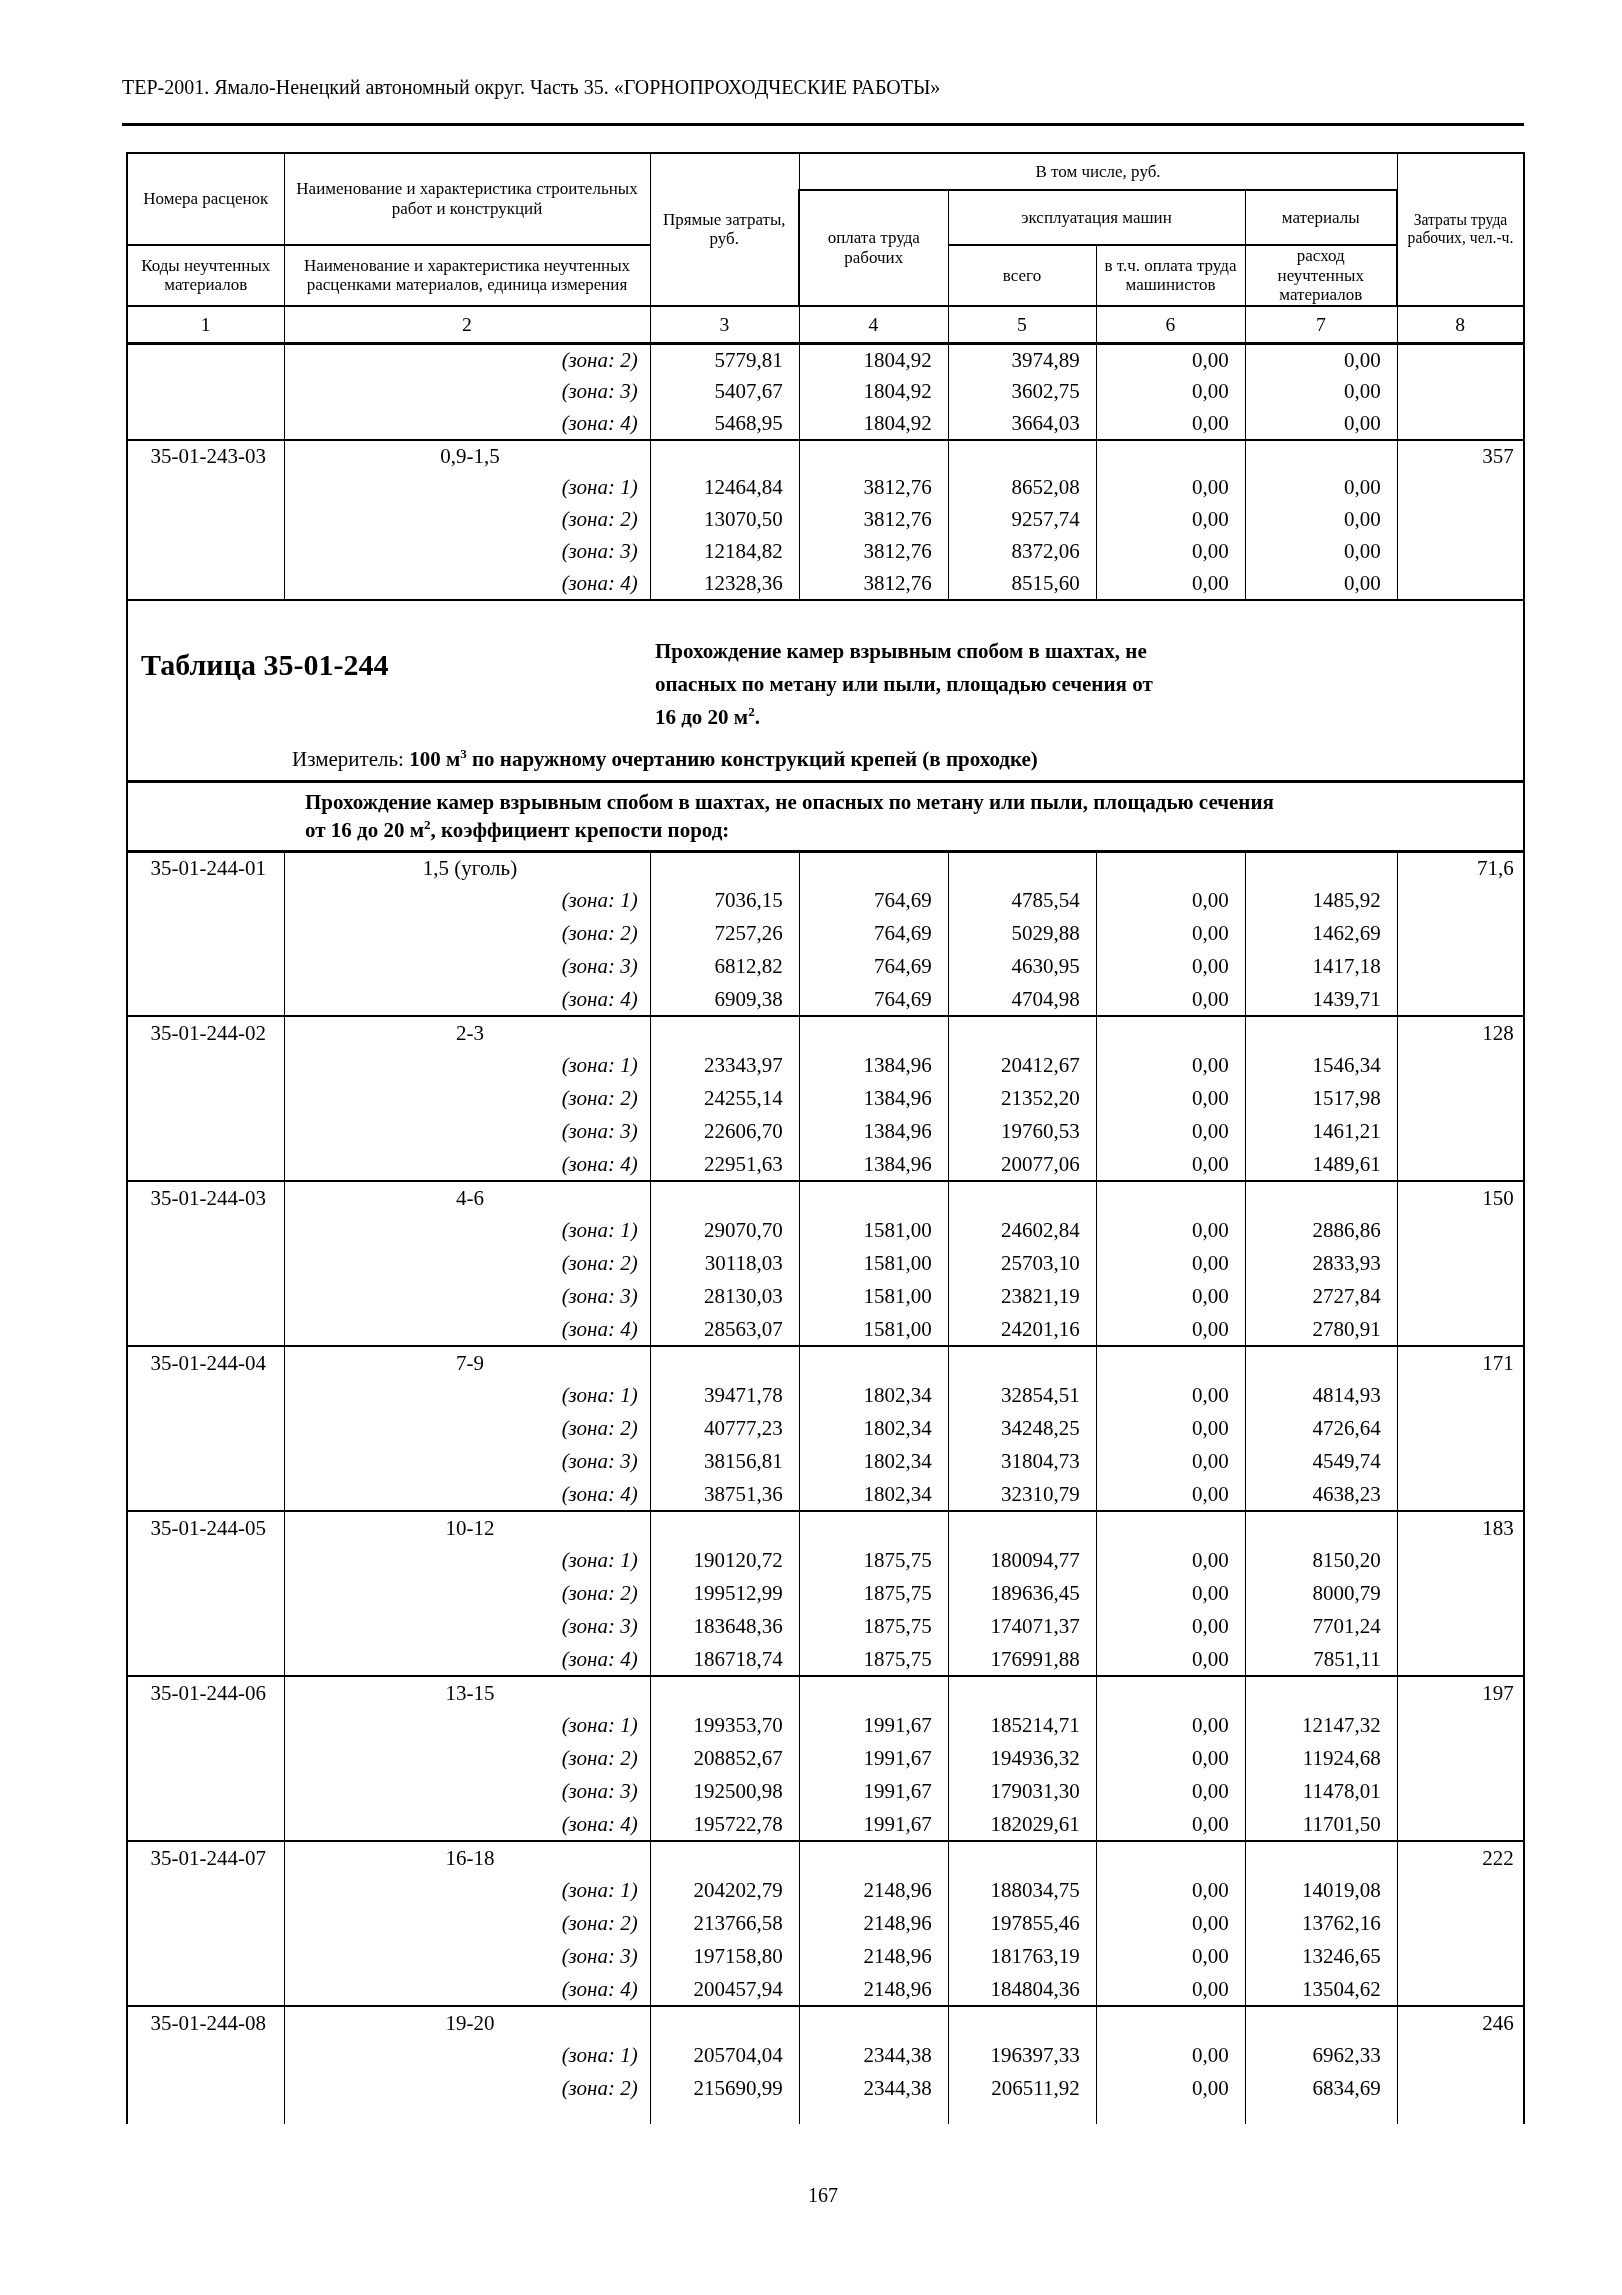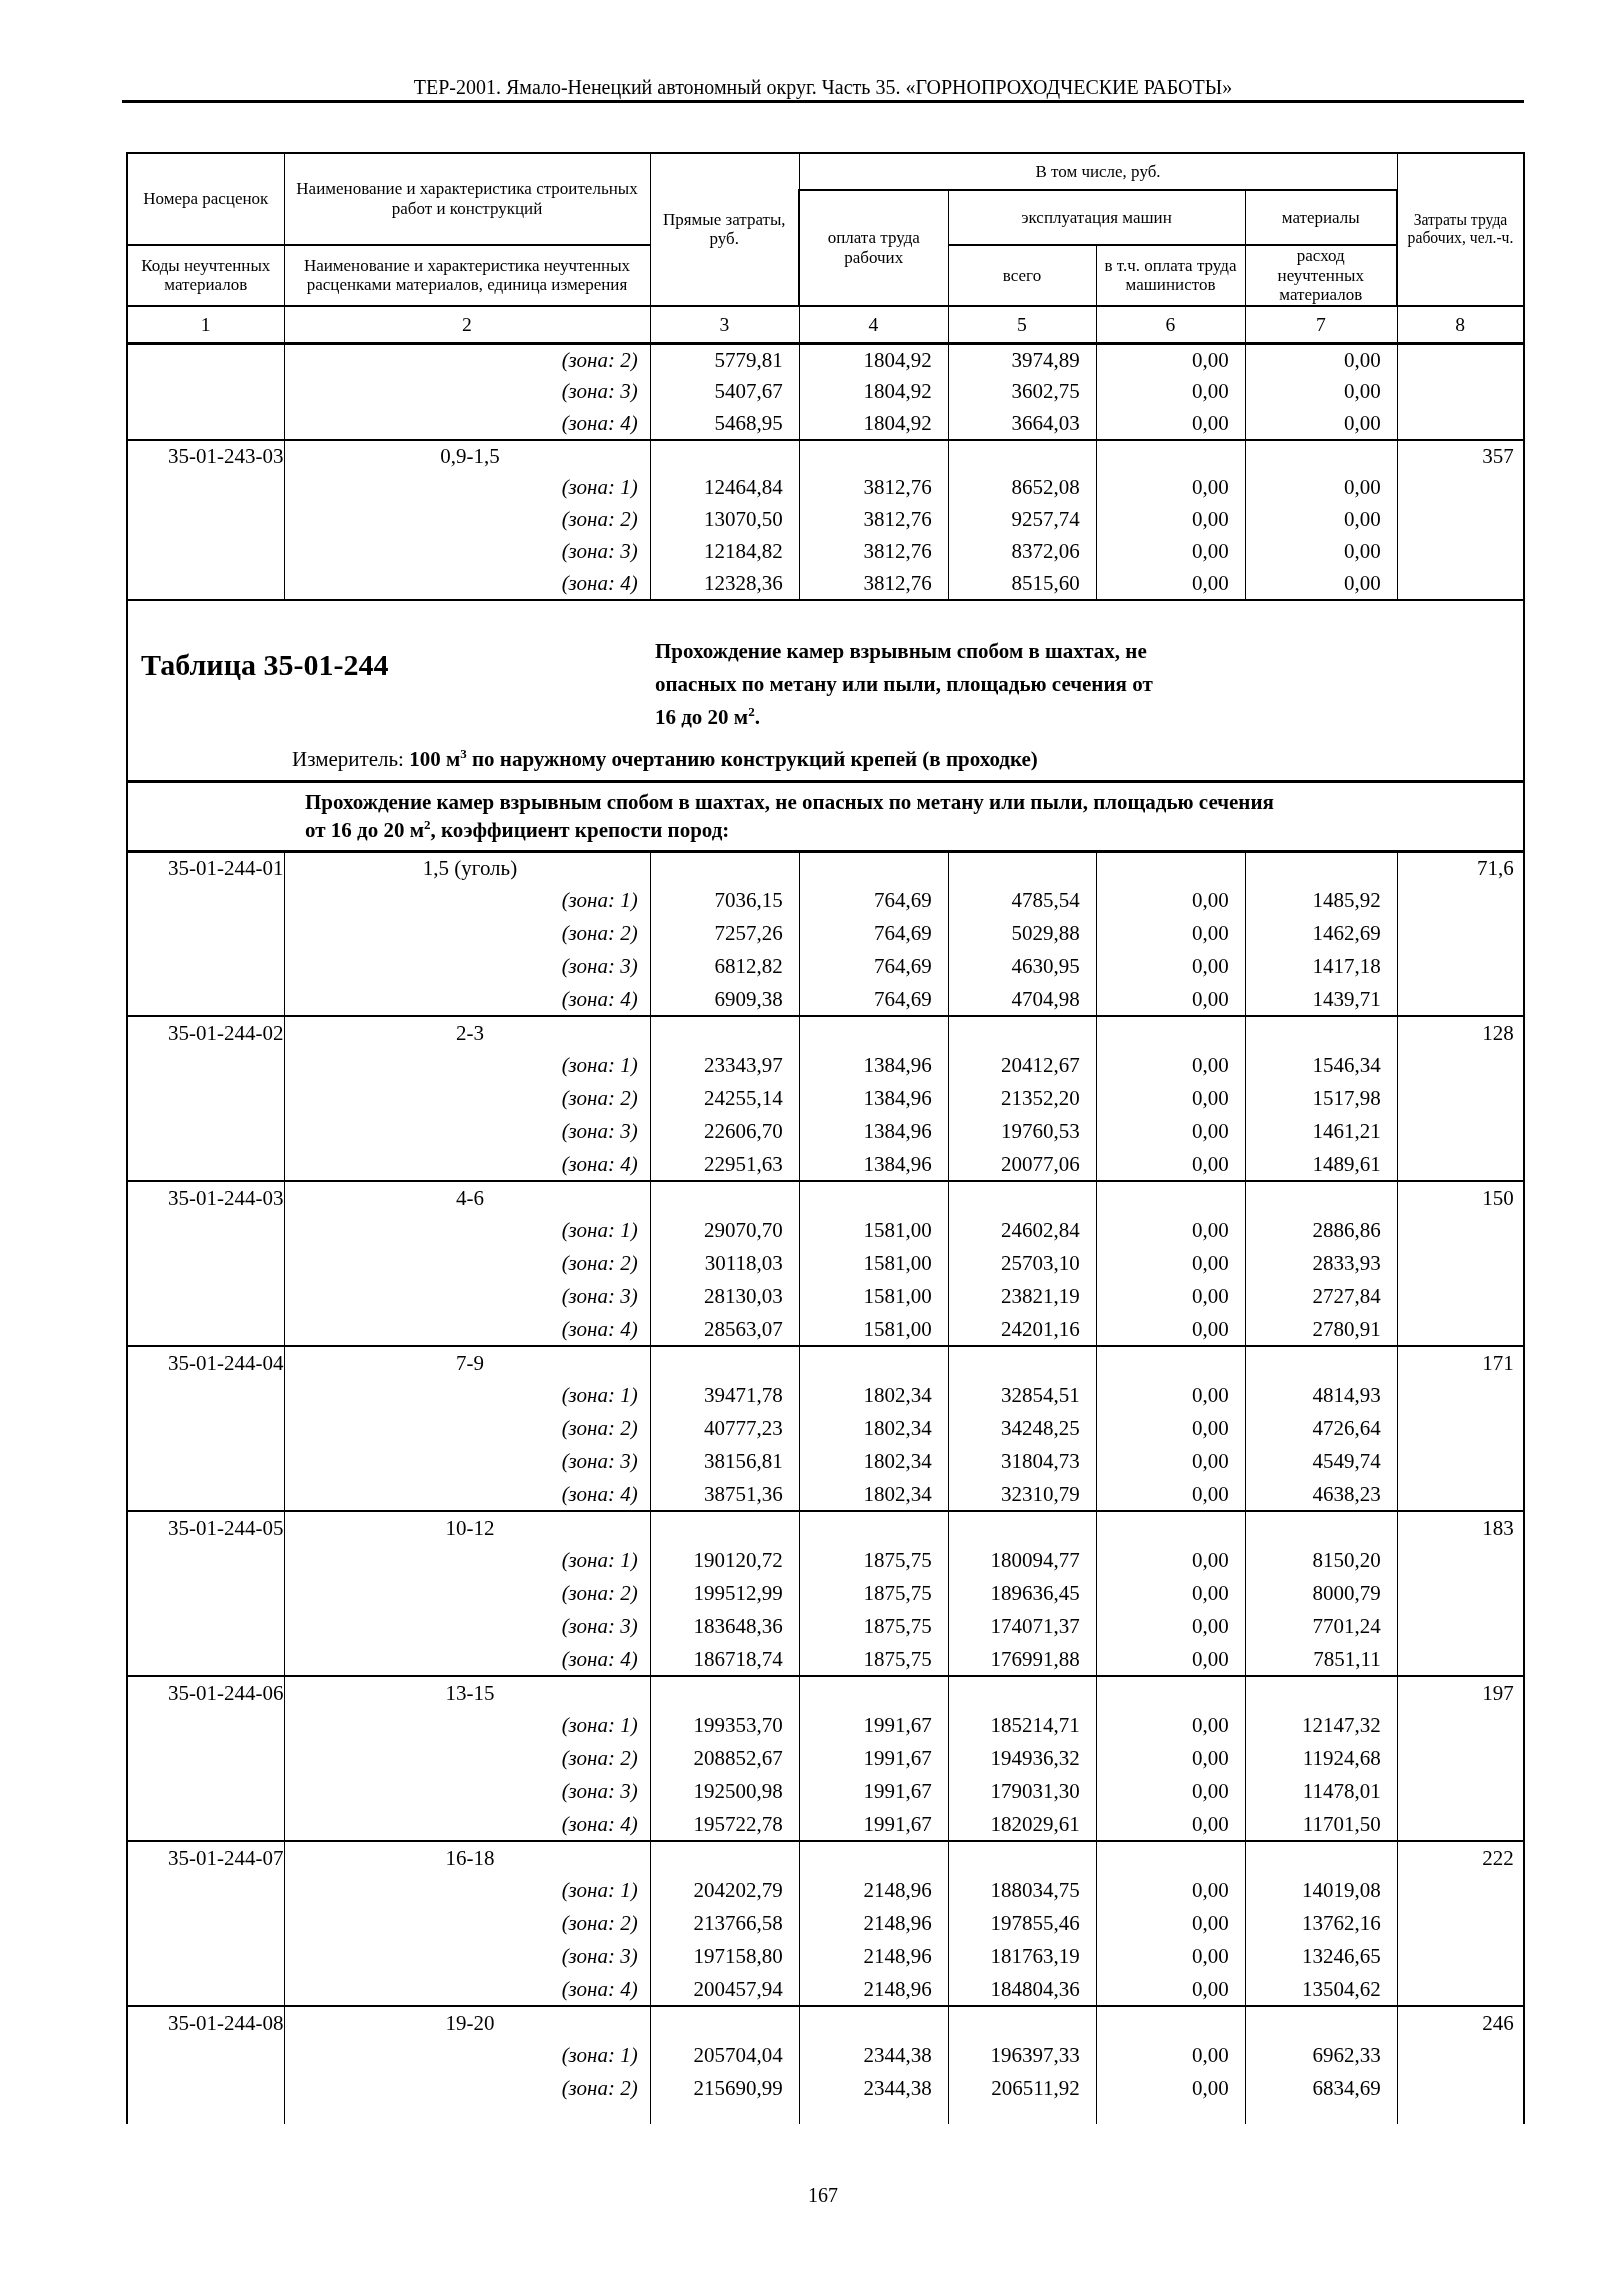--- a/index.html
+++ b/index.html
@@ -6,22 +6,22 @@
   .page{
     position:relative;
     width:1623px;height:2295px;
     background:#ffffff;
     font-family:"Liberation Serif","DejaVu Serif",serif;
     color:#000;
     overflow:hidden;
   }
   .page-header{
     position:absolute;left:122px;top:76px;width:1402px;
-    text-align:center;font-size:20px;letter-spacing:0px;
-    padding-bottom:1px;border-bottom:3.3px solid #000;
+    text-align:left;font-size:20px;letter-spacing:0px;
+    padding-bottom:24px;border-bottom:3.3px solid #000;
   }
   .main-table{
     position:absolute;left:126px;top:152px;width:1398px;
     border-collapse:collapse;table-layout:fixed;
   }
   .main-table td{
     border-left:1.3px solid #000;border-right:1.3px solid #000;
     border-top:none;border-bottom:none;
     font-size:21px;vertical-align:middle;
     padding:0;overflow:hidden;
@@ -37,21 +37,21 @@
   .h4{height:38px}
   .h4 td{border-top:2.6px solid #000;border-bottom:3.9px solid #000;font-size:19.6px;}
   td.th-group{border-bottom:2.6px solid #000;}
   .h3 td{border-top:2.6px solid #000;}
   td.th-c7b{padding:0 17px;}
   td.th-c8{font-size:15.7px;line-height:18.3px;}
   
   #tb-before tr{height:32px;}
   #tb-after tr{height:33px;}
   .ghead td{border-top:2.6px solid #000;}
-  td.code{ text-align:right;padding-left:5.2px;}
+  td.code{ text-align:center;padding-left:5.2px;}
   td.desc{ text-align:center;padding-left:6px;}
   td.zone{ text-align:right;padding-right:11.8px;font-style:italic;}
   td.num{  text-align:right;padding-right:15.7px;}
   td.hours{text-align:right;padding-right:9.2px;}
   
   .title-row td{border-top:2.6px solid #000;height:179px;position:relative;vertical-align:top;}
   .section-label{
     position:absolute;left:13px;top:47px;
     font-weight:bold;font-size:30px;white-space:nowrap;
   }

